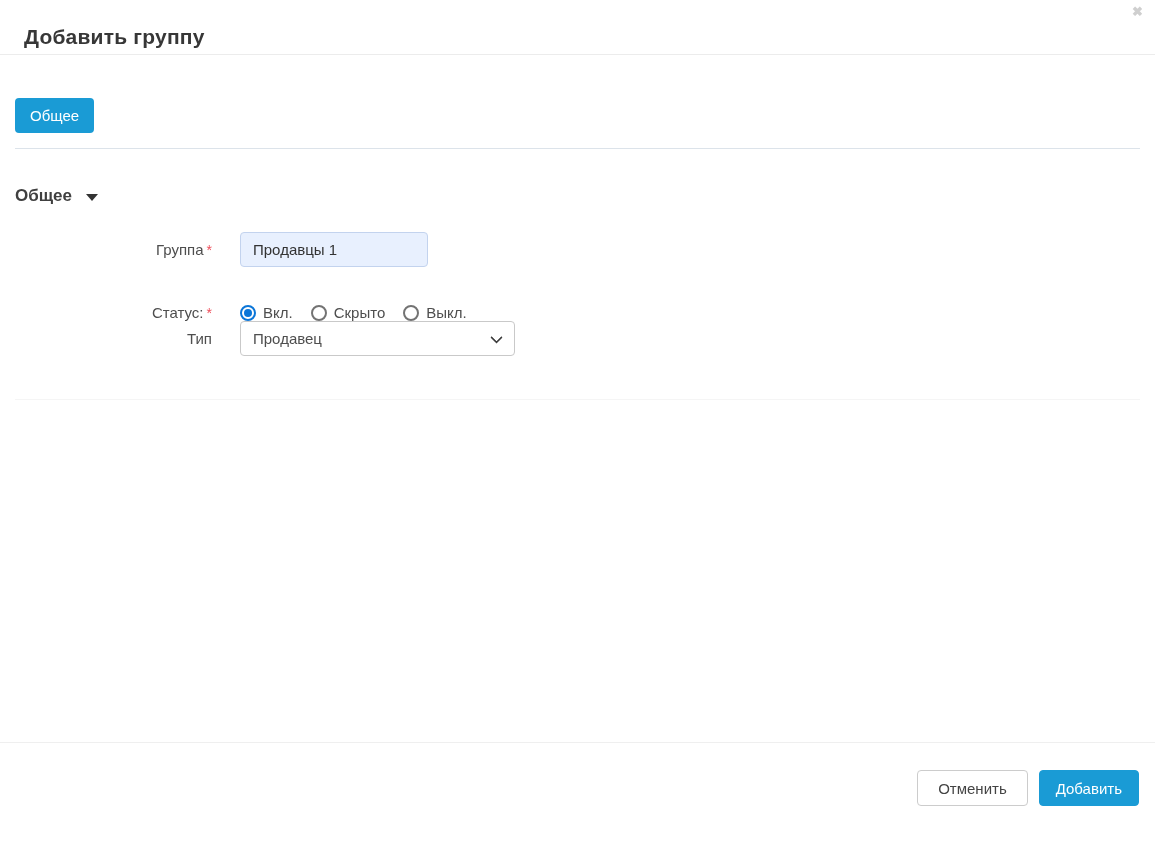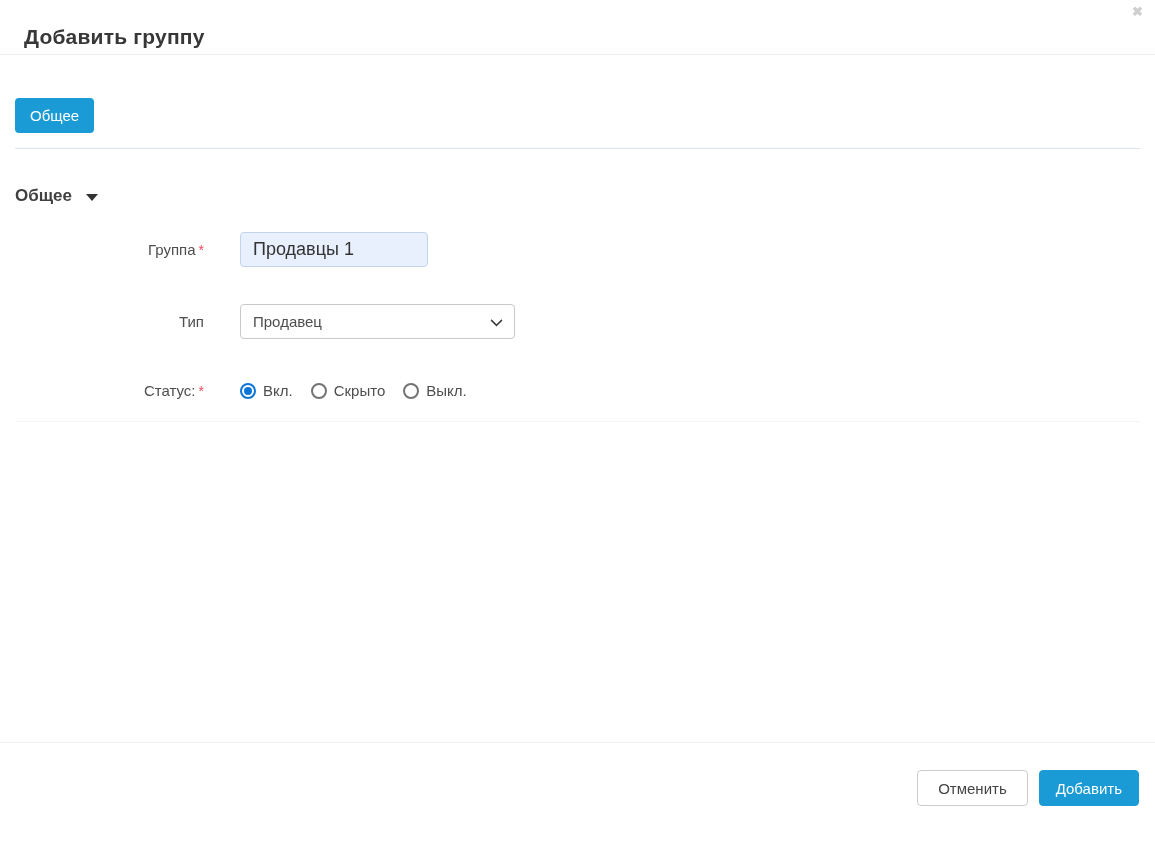--- a/index.html
+++ b/index.html
@@ -29,25 +29,25 @@
 
   .section-header{ margin-top:37px; display:flex; align-items:center; cursor:pointer; width:max-content; }
   .section-title{ font-size:17px; font-weight:bold; color:#404040; }
   .caret{ width:0; height:0; margin-left:14px; margin-top:3px;
     border-left:6px solid transparent; border-right:6px solid transparent; border-top:7px solid #333; }
 
   .form{ margin-top:26px; }
   .form-row{ display:flex; align-items:center; }
   .form-row.row-group{ margin-bottom:37px; }
   .form-row.row-type{ margin-bottom:43px; }
-  .form-label{ width:225px; padding-right:36px; text-align:right; font-size:15px; color:#4e4e4e; flex:0 0 auto; }
+  .form-label{ width:225px; padding-right:28px; text-align:right; font-size:15px; color:#4e4e4e; flex:0 0 auto; }
   .req{ color:var(--req); margin-left:3px; font-size:14px; }
 
   .text-input{ width:188px; height:35px; border:1px solid var(--autofill-border); background:var(--autofill-bg);
-    border-radius:4px; padding:0 12px; font-size:18px; color:#333; font-family:"Liberation Sans", sans-serif; }
+    border-radius:4px; padding:0 12px; font-size:15px; color:#333; font-family:"Liberation Sans", sans-serif; }
 
   .select-wrap{ position:relative; width:275px; height:35px; }
   .select{ -webkit-appearance:none; appearance:none; width:100%; height:100%; border:1px solid #c9c9c9;
     border-radius:4px; background:#fff; padding:0 30px 0 12px; font-size:15px; color:#4e4e4e;
     font-family:"Liberation Sans", sans-serif; cursor:pointer; }
   .chevron{ position:absolute; right:14px; top:12px; width:9px; height:9px; pointer-events:none;
     border-right:2px solid #3c3c3c; border-bottom:2px solid #3c3c3c; transform:rotate(45deg); border-radius:1px; }
 
   .radio-group{ display:flex; align-items:center; }
   .radio-option{ display:flex; align-items:center; margin-right:18px; cursor:pointer; }
@@ -89,48 +89,48 @@
       <span class="caret"></span>
     </div>
 
     <div class="form">
 
       <div class="form-row row-group">
         <label class="form-label"><span>Группа</span><span class="req">*</span></label>
         <input class="text-input" type="text" value="Продавцы 1" style="">
       </div>
 
-      <div class="form-row row-type">
-        <label class="form-label"><span>Тип</span></label>
-        <div class="select-wrap">
-          <select class="select">
-            <option>Продавец</option>
-          </select>
-          <span class="chevron"></span>
-        </div>
-      </div>
-
       <div class="form-row row-status">
         <label class="form-label"><span>Статус:</span><span class="req">*</span></label>
         <div class="radio-group">
           <label class="radio-option">
             <span class="radio checked"></span>
             <span class="radio-label">Вкл.</span>
           </label>
           <label class="radio-option">
             <span class="radio"></span>
             <span class="radio-label">Скрыто</span>
           </label>
           <label class="radio-option">
             <span class="radio"></span>
             <span class="radio-label">Выкл.</span>
           </label>
         </div>
       </div>
 
+      <div class="form-row row-type">
+        <label class="form-label"><span>Тип</span></label>
+        <div class="select-wrap">
+          <select class="select">
+            <option>Продавец</option>
+          </select>
+          <span class="chevron"></span>
+        </div>
+      </div>
+
     </div>
 
     <div class="after-form-divider"></div>
 
   </div>
 
   <footer class="modal-footer">
     <button class="btn btn-default">Отменить</button>
     <button class="btn btn-primary">Добавить</button>
   </footer>

